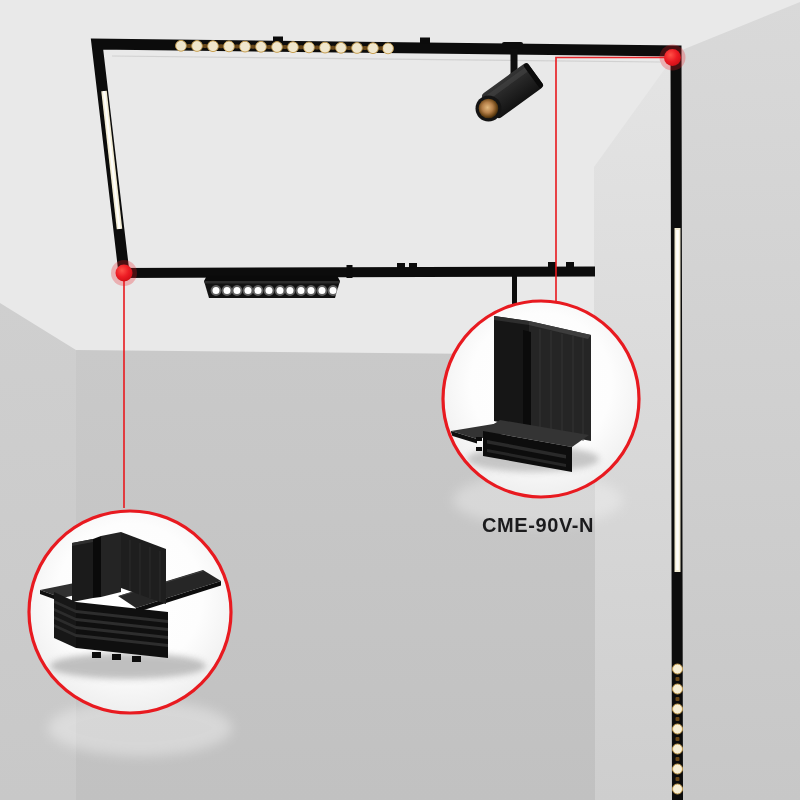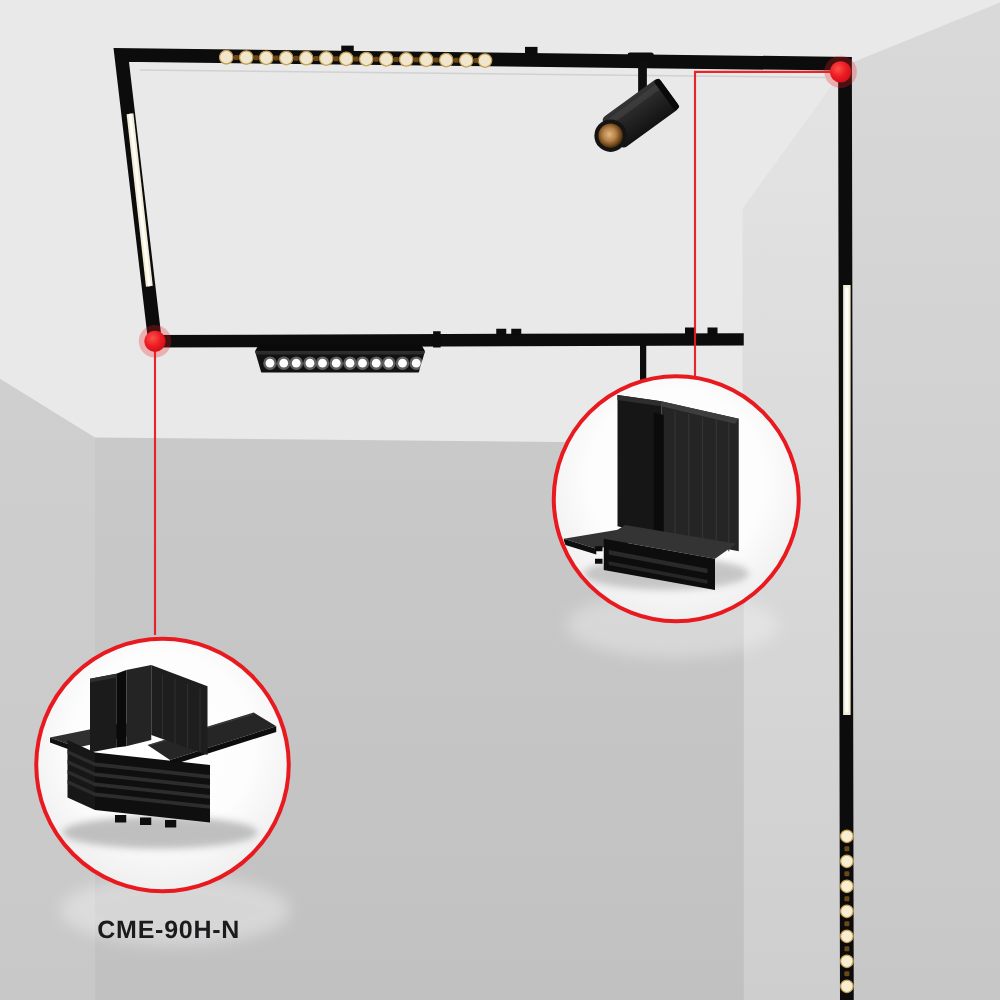--- a/index.html
+++ b/index.html
@@ -293,15 +293,15 @@
         <polygon points="54,624 76,634 76,637 54,627"></polygon>
       </g>
       <rect x="92" y="652" width="9" height="6" fill="#0d0d0d"></rect>
       <rect x="112" y="654" width="9" height="6" fill="#0d0d0d"></rect>
       <rect x="132" y="656" width="9" height="6" fill="#0d0d0d"></rect>
     </g>
     <circle cx="130" cy="612" r="101" fill="none" style="stroke:var(--accent-red,#e81a20)" stroke-width="3.2"></circle>
   </g>
 </svg>
 
-<div class="callout-label label-h">CME-90H-N</div>
+<div class="callout-label label-v">CME-90V-N</div>
 
 </div>
 
 </body></html>

